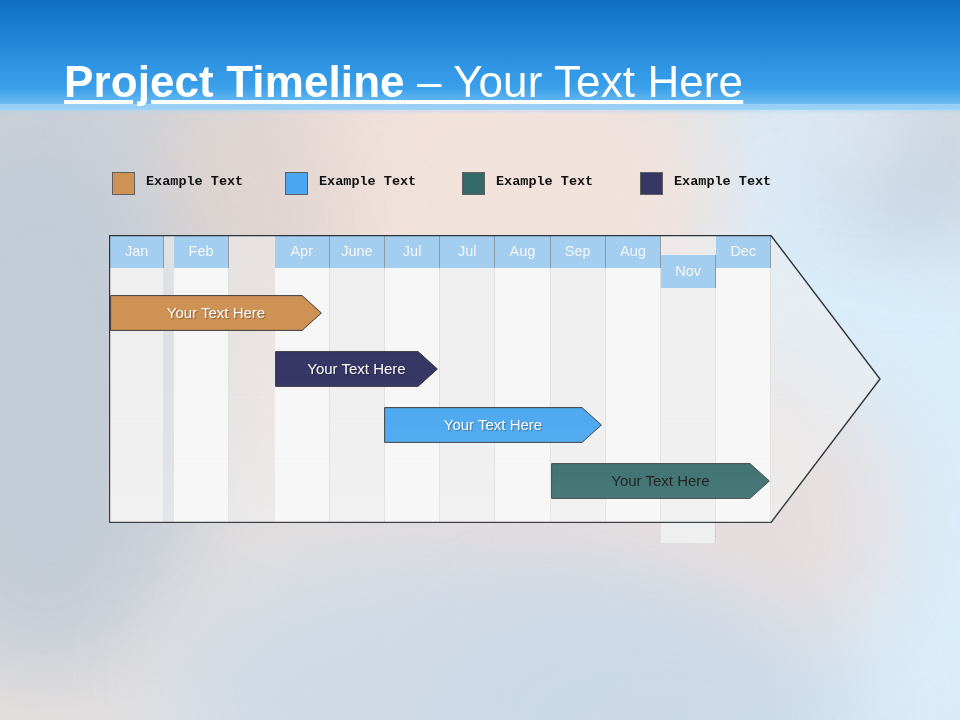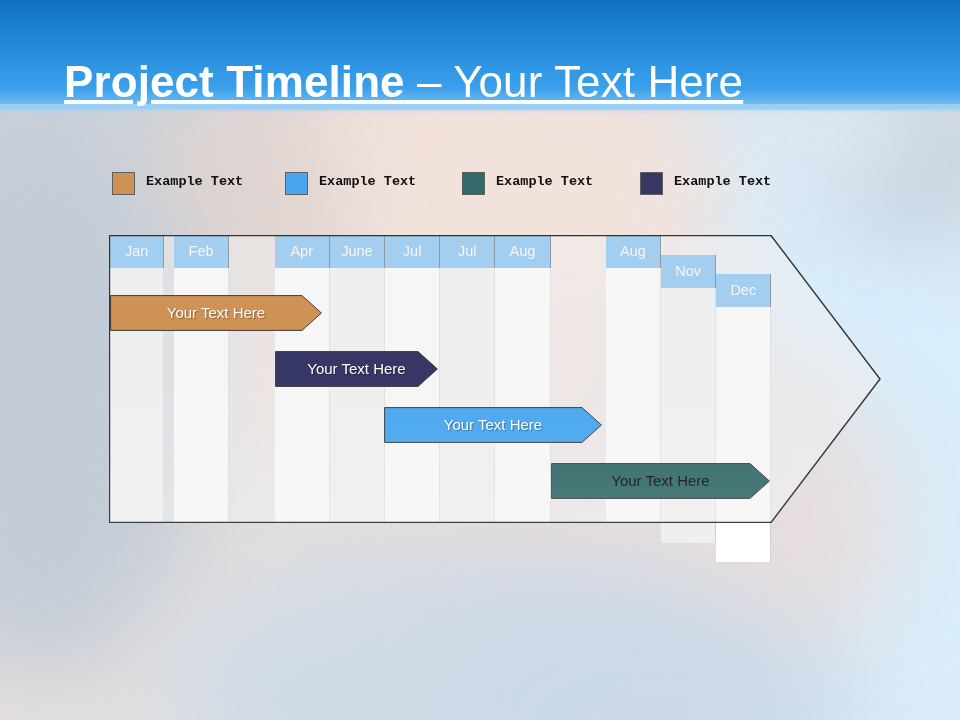--- a/index.html
+++ b/index.html
@@ -143,31 +143,36 @@
       <div class="col" style="left: 386.4px;">
         <div class="cell" style="background: rgb(255, 255, 255);"></div>
         <div class="hd">Aug</div>
         <div class="vline"></div>
       </div>
       <div class="col" style="left: 331.2px;">
         <div class="cell" style="background: rgb(239, 239, 239);"></div>
         <div class="hd">Jul</div>
         <div class="vline"></div>
       </div>
+      <div class="col" style="left: 441.6px;">
+        <div class="cell" style="background: rgb(239, 239, 239);"></div>
+        <div class="hd">Sep</div>
+        <div class="vline"></div>
+      </div>
       <div class="col" style="left: 496.8px;">
         <div class="cell" style="background: rgb(255, 255, 255);"></div>
         <div class="hd">Aug</div>
         <div class="vline"></div>
       </div>
       <div class="col" style="left: 552px; margin-top: 20px;">
         <div class="cell" style="background: rgb(239, 239, 239);"></div>
         <div class="hd">Nov</div>
         <div class="vline"></div>
       </div>
-      <div class="col" style="left: 607.2px; margin-top: 39px;">
+      <div class="col" style="left: 607.2px;">
         <div class="cell" style="background: rgb(255, 255, 255);"></div>
         <div class="hd">Dec</div>
         <div class="vline"></div>
       </div>
     </div>
   <svg id="chart-outline" width="772" height="288" viewBox="0 0 772 288">
     <path d="M0.5,0.5 H662 L771,144 L662,287.5 H0.5 Z" fill="#efefef" fill-opacity="0.55" stroke="#2d3338" stroke-width="1.4"></path>
   </svg>
   <div id="bars">
       <div class="bar" style="left: 1px; top: 60px; width: 212px;">

